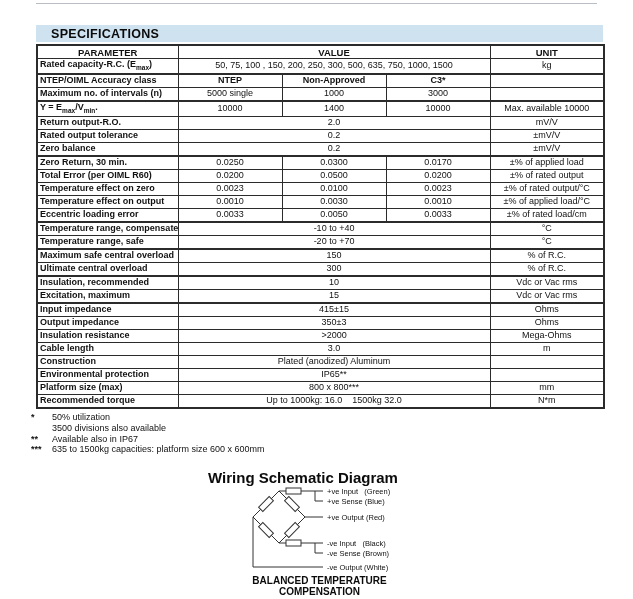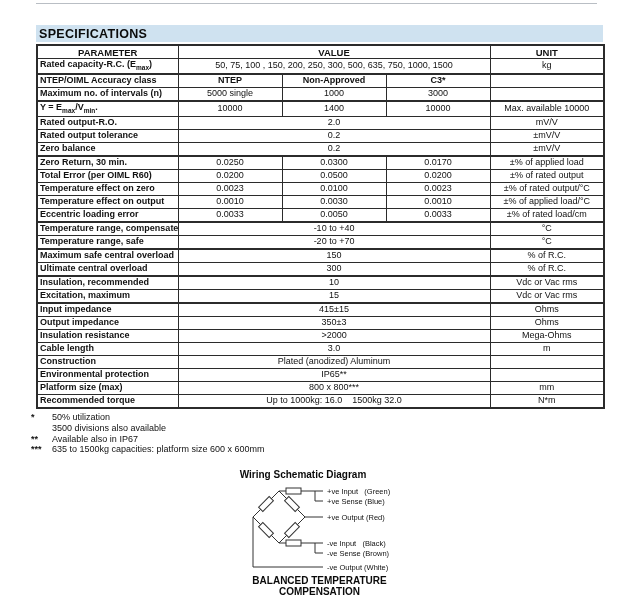--- a/index.html
+++ b/index.html
@@ -4,21 +4,21 @@
 <style>
   html,body{margin:0;padding:0;}
   body{
     width:633px;height:599px;background:#ffffff;position:relative;
     font-family:"Liberation Sans", sans-serif;color:#111;
     overflow:hidden;
   }
   .top-rule{position:absolute;left:36px;top:3px;width:561px;height:1px;background:#b9bec4;}
   .title-band{
     position:absolute;left:36px;top:25px;width:567px;height:17px;
-    background:#cfe2f0;display:flex;align-items:center;box-sizing:border-box;padding-left:3px;
+    background:#cfe2f0;display:flex;align-items:center;box-sizing:border-box;padding-left:15px;
   }
   .title-band .t{font-weight:bold;font-size:12.5px;letter-spacing:.3px;color:#0b0b0b;}
   table.spec{
     position:absolute;left:36px;top:44px;width:567px;
     border-collapse:collapse;table-layout:fixed;
     font-size:9px;border:2px solid #2b2b2b;
   }
   table.spec th, table.spec td{
     border:1px solid #2b2b2b;height:12px;line-height:11px;
     padding:0 2px;overflow:hidden;white-space:nowrap;vertical-align:middle;
@@ -27,21 +27,21 @@
   th.p, td.p{text-align:left;}
   td.p{font-weight:bold;}
   td.v, td.u{text-align:center;}
   tr.sep th, tr.sep td{border-top-width:2px;}
   tr.vb td.v{font-weight:bold;}
   sub{font-size:6.5px;}
   .footnotes{position:absolute;left:31px;top:412px;font-size:9px;line-height:10.8px;}
   .fn .mark{display:inline-block;width:21px;font-weight:bold;}
   .schematic-title{
     position:absolute;left:36px;top:469px;width:534px;text-align:center;
-    font-weight:bold;font-size:10px;color:#0b0b0b;
+    font-weight:bold;font-size:15px;color:#0b0b0b;
   }
   .schematic-svg{position:absolute;left:215px;top:484px;}
   .schematic-caption{
     position:absolute;left:36px;top:575px;width:567px;text-align:center;
     font-weight:bold;font-size:10px;line-height:11px;color:#0b0b0b;
   }
   .wire{fill:none;stroke:#333;stroke-width:1;}
   .res{fill:#ffffff;stroke:#333;stroke-width:1;}
   .lbl{font-family:"Liberation Sans",sans-serif;font-size:7.5px;fill:#111;}
 </style>
@@ -90,21 +90,21 @@
       <td class="u"></td>
     </tr>
     <tr class="sep">
       <td class="p"><span>Y = E</span><sub>max</sub><span>/V</span><sub>min</sub><span>.</span></td>
       <td class="v">10000</td>
       <td class="v">1400</td>
       <td class="v">10000</td>
       <td class="u">Max. available 10000</td>
     </tr>
     <tr>
-      <td class="p">Rated output-R.O.</td>
+      <td class="p">Return output-R.O.</td>
       <td class="v" colspan="3">2.0</td>
       <td class="u">mV/V</td>
     </tr>
     <tr>
       <td class="p">Rated output tolerance</td>
       <td class="v" colspan="3">0.2</td>
       <td class="u">±mV/V</td>
     </tr>
     <tr>
       <td class="p">Zero balance</td>

